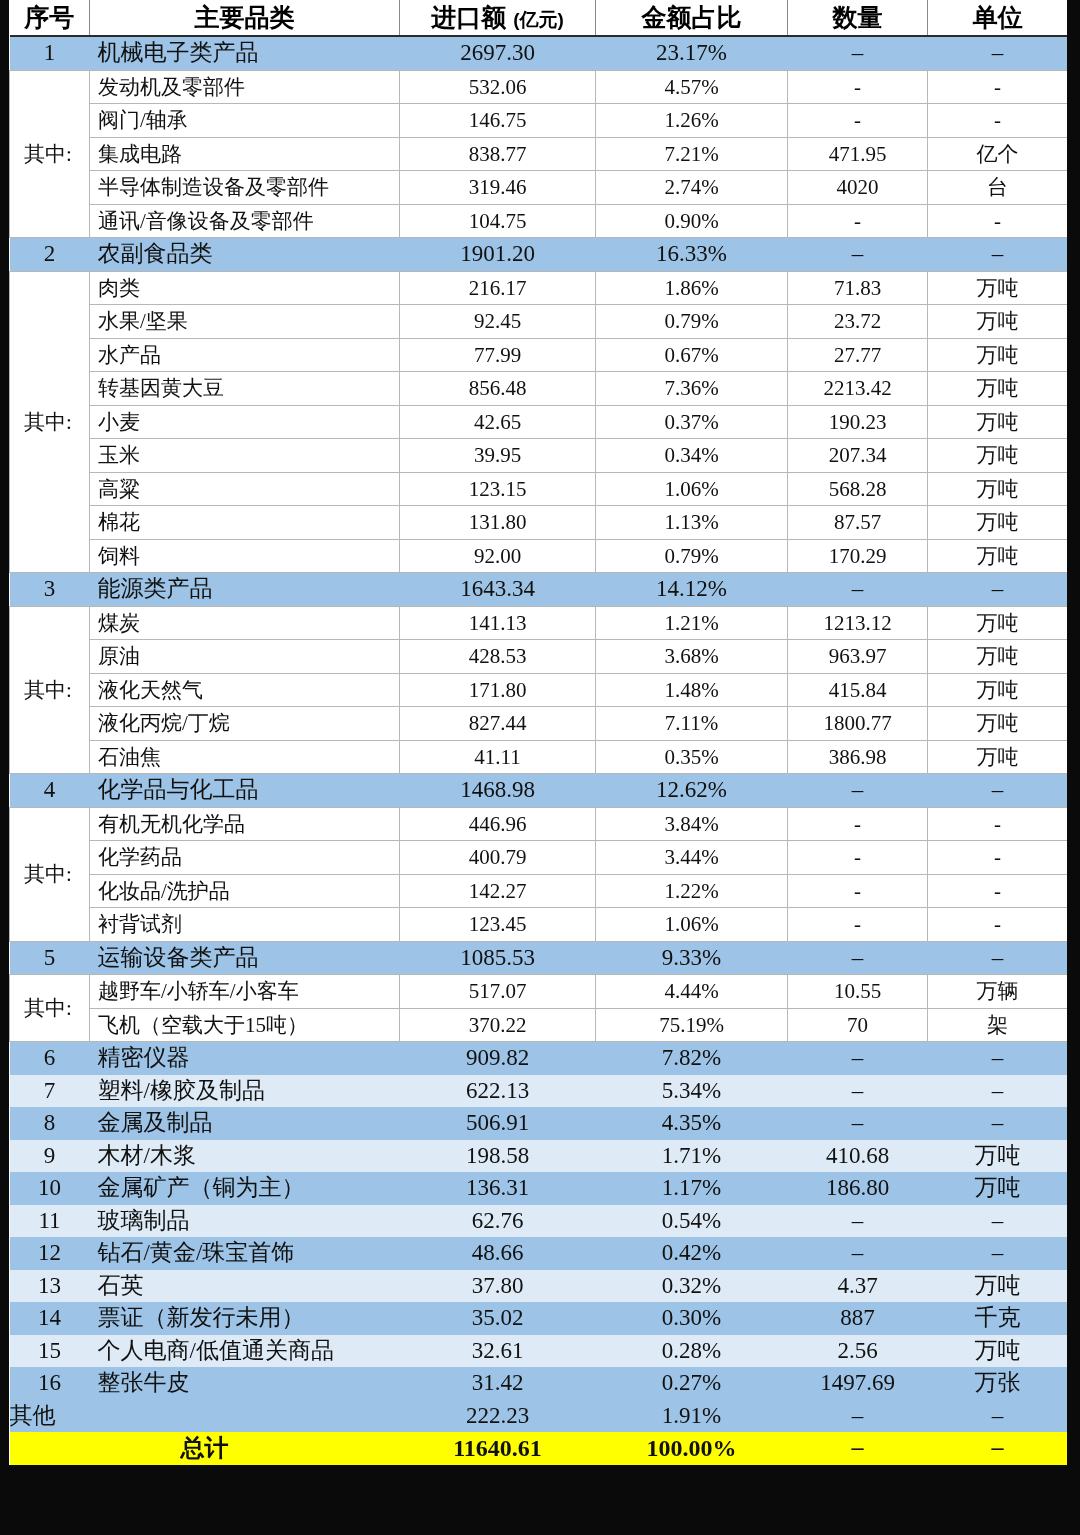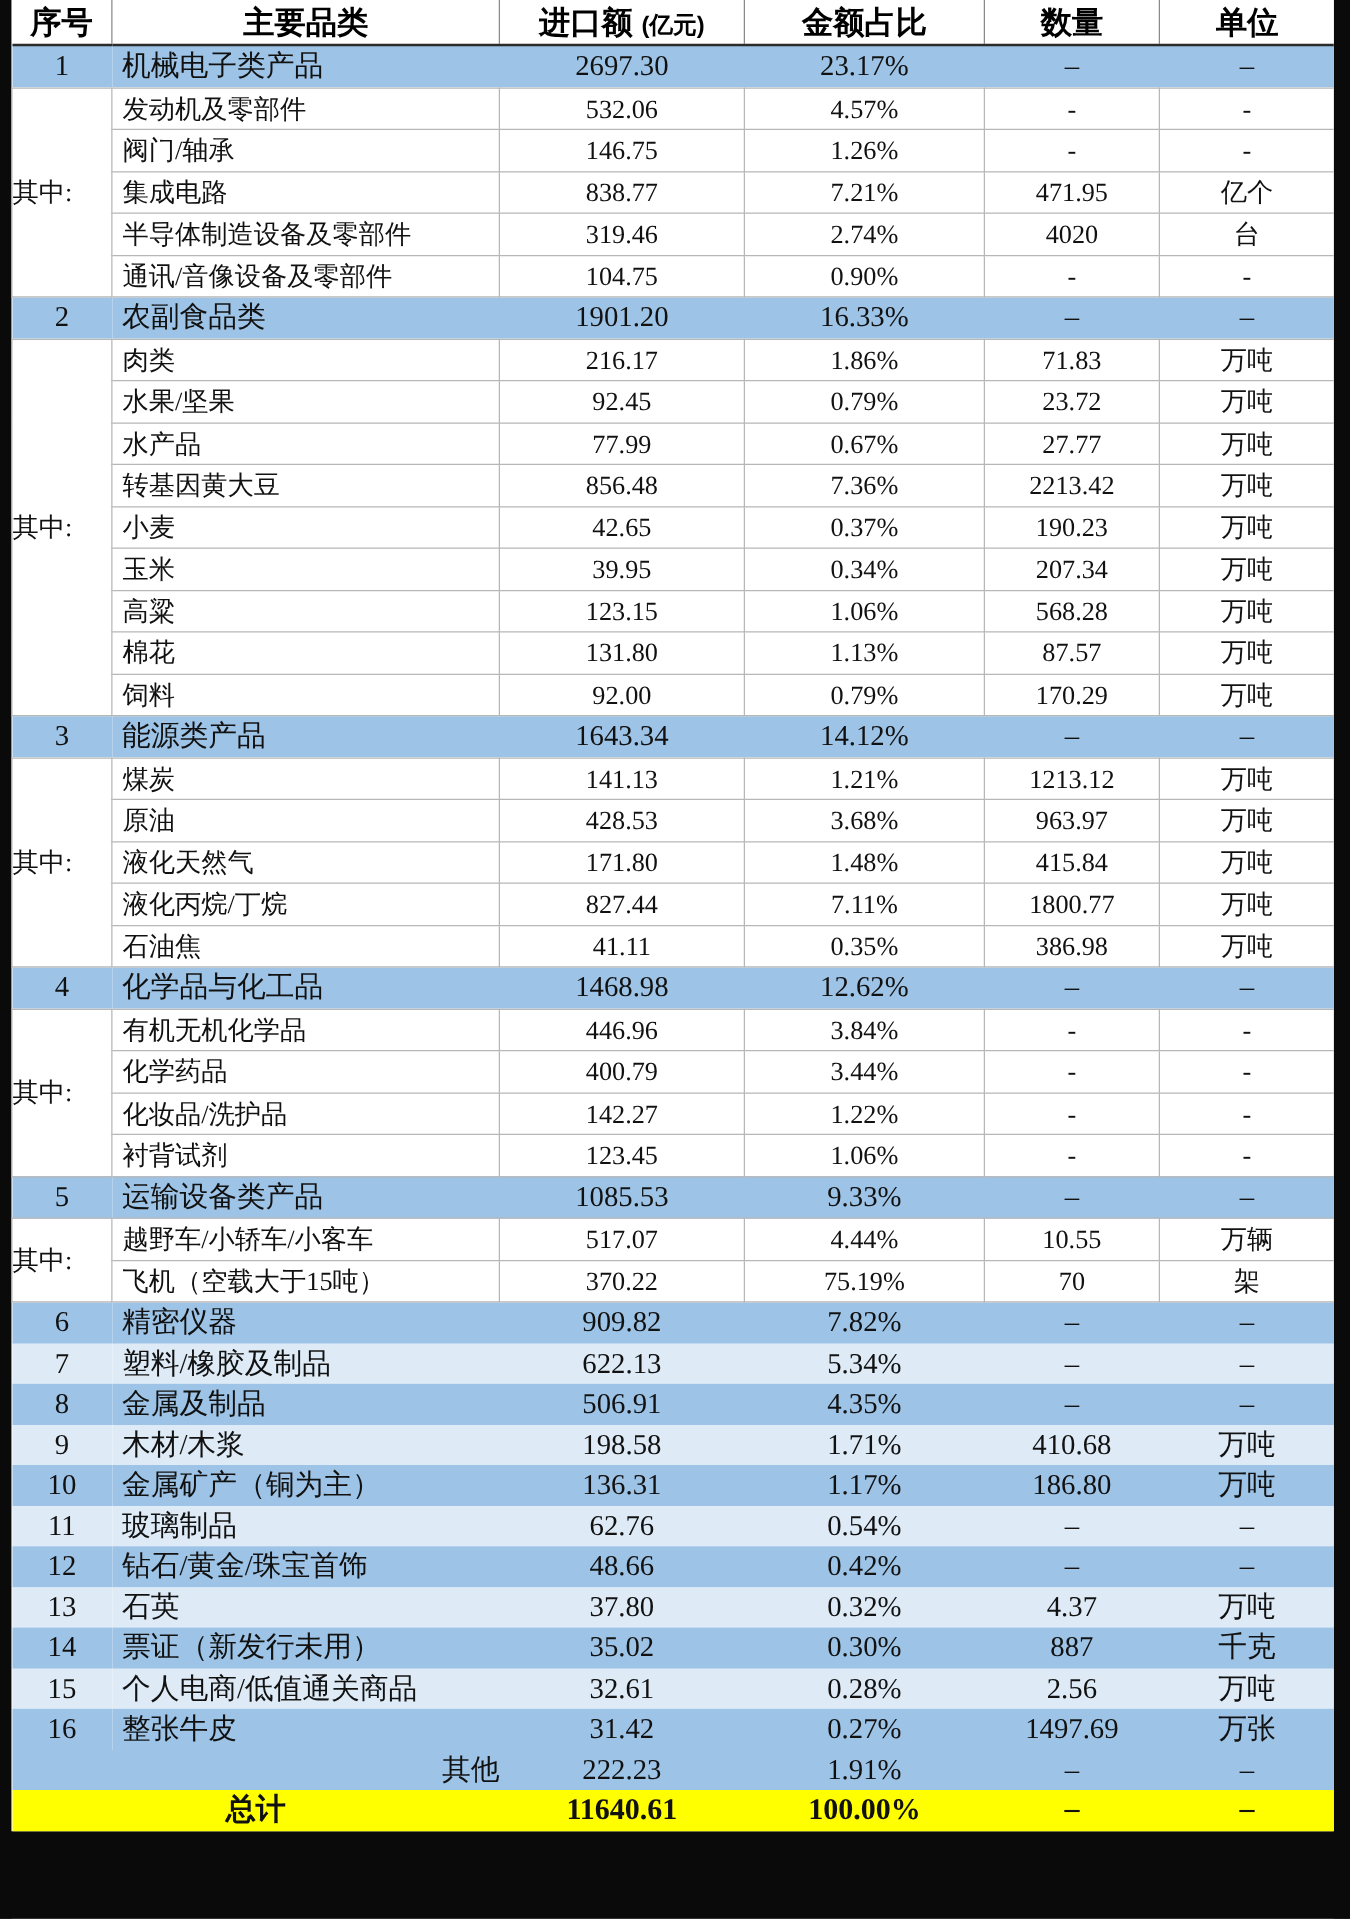--- a/index.html
+++ b/index.html
@@ -29,24 +29,24 @@
   }
   thead th:last-child{border-right:none;}
   thead .hdr-small{font-size:19px;font-weight:bold;}
   td{padding:0;vertical-align:middle;height:32.5px;line-height:1.05;color:#111;}
   tr.band td{border:none;font-size:23px;}
   tr.band.medium td{background:#9DC3E6;}
   tr.band.light td{background:#DEEBF7;}
   tr.sub td{background:#ffffff;border:1px solid #b7b7b7;font-size:21px;}
   td.no{text-align:center;}
   td.name{text-align:left;padding-left:8px;}
-  td.name.center{text-align:right;padding-left:0;}
+  td.name.center{text-align:left;padding-left:0;}
   td.val{text-align:center;}
   td.among{
-    background:#ffffff;text-align:left;font-size:20px;
+    background:#ffffff;text-align:left;padding-left:14px;font-size:20px;
     border:1px solid #b7b7b7;border-left:none;
   }
   tr.total td{background:#FFFF00;border:none;font-weight:bold;font-size:24px;}
   tr.total td.name{text-align:center;}
   .stack{height:33px;overflow:hidden;display:flex;flex-direction:column;align-items:center;padding-top:3px;box-sizing:border-box;}
   .stack .dash{font-weight:bold;font-size:24px;line-height:1;}
 </style>
 </head>
 <body>
 

